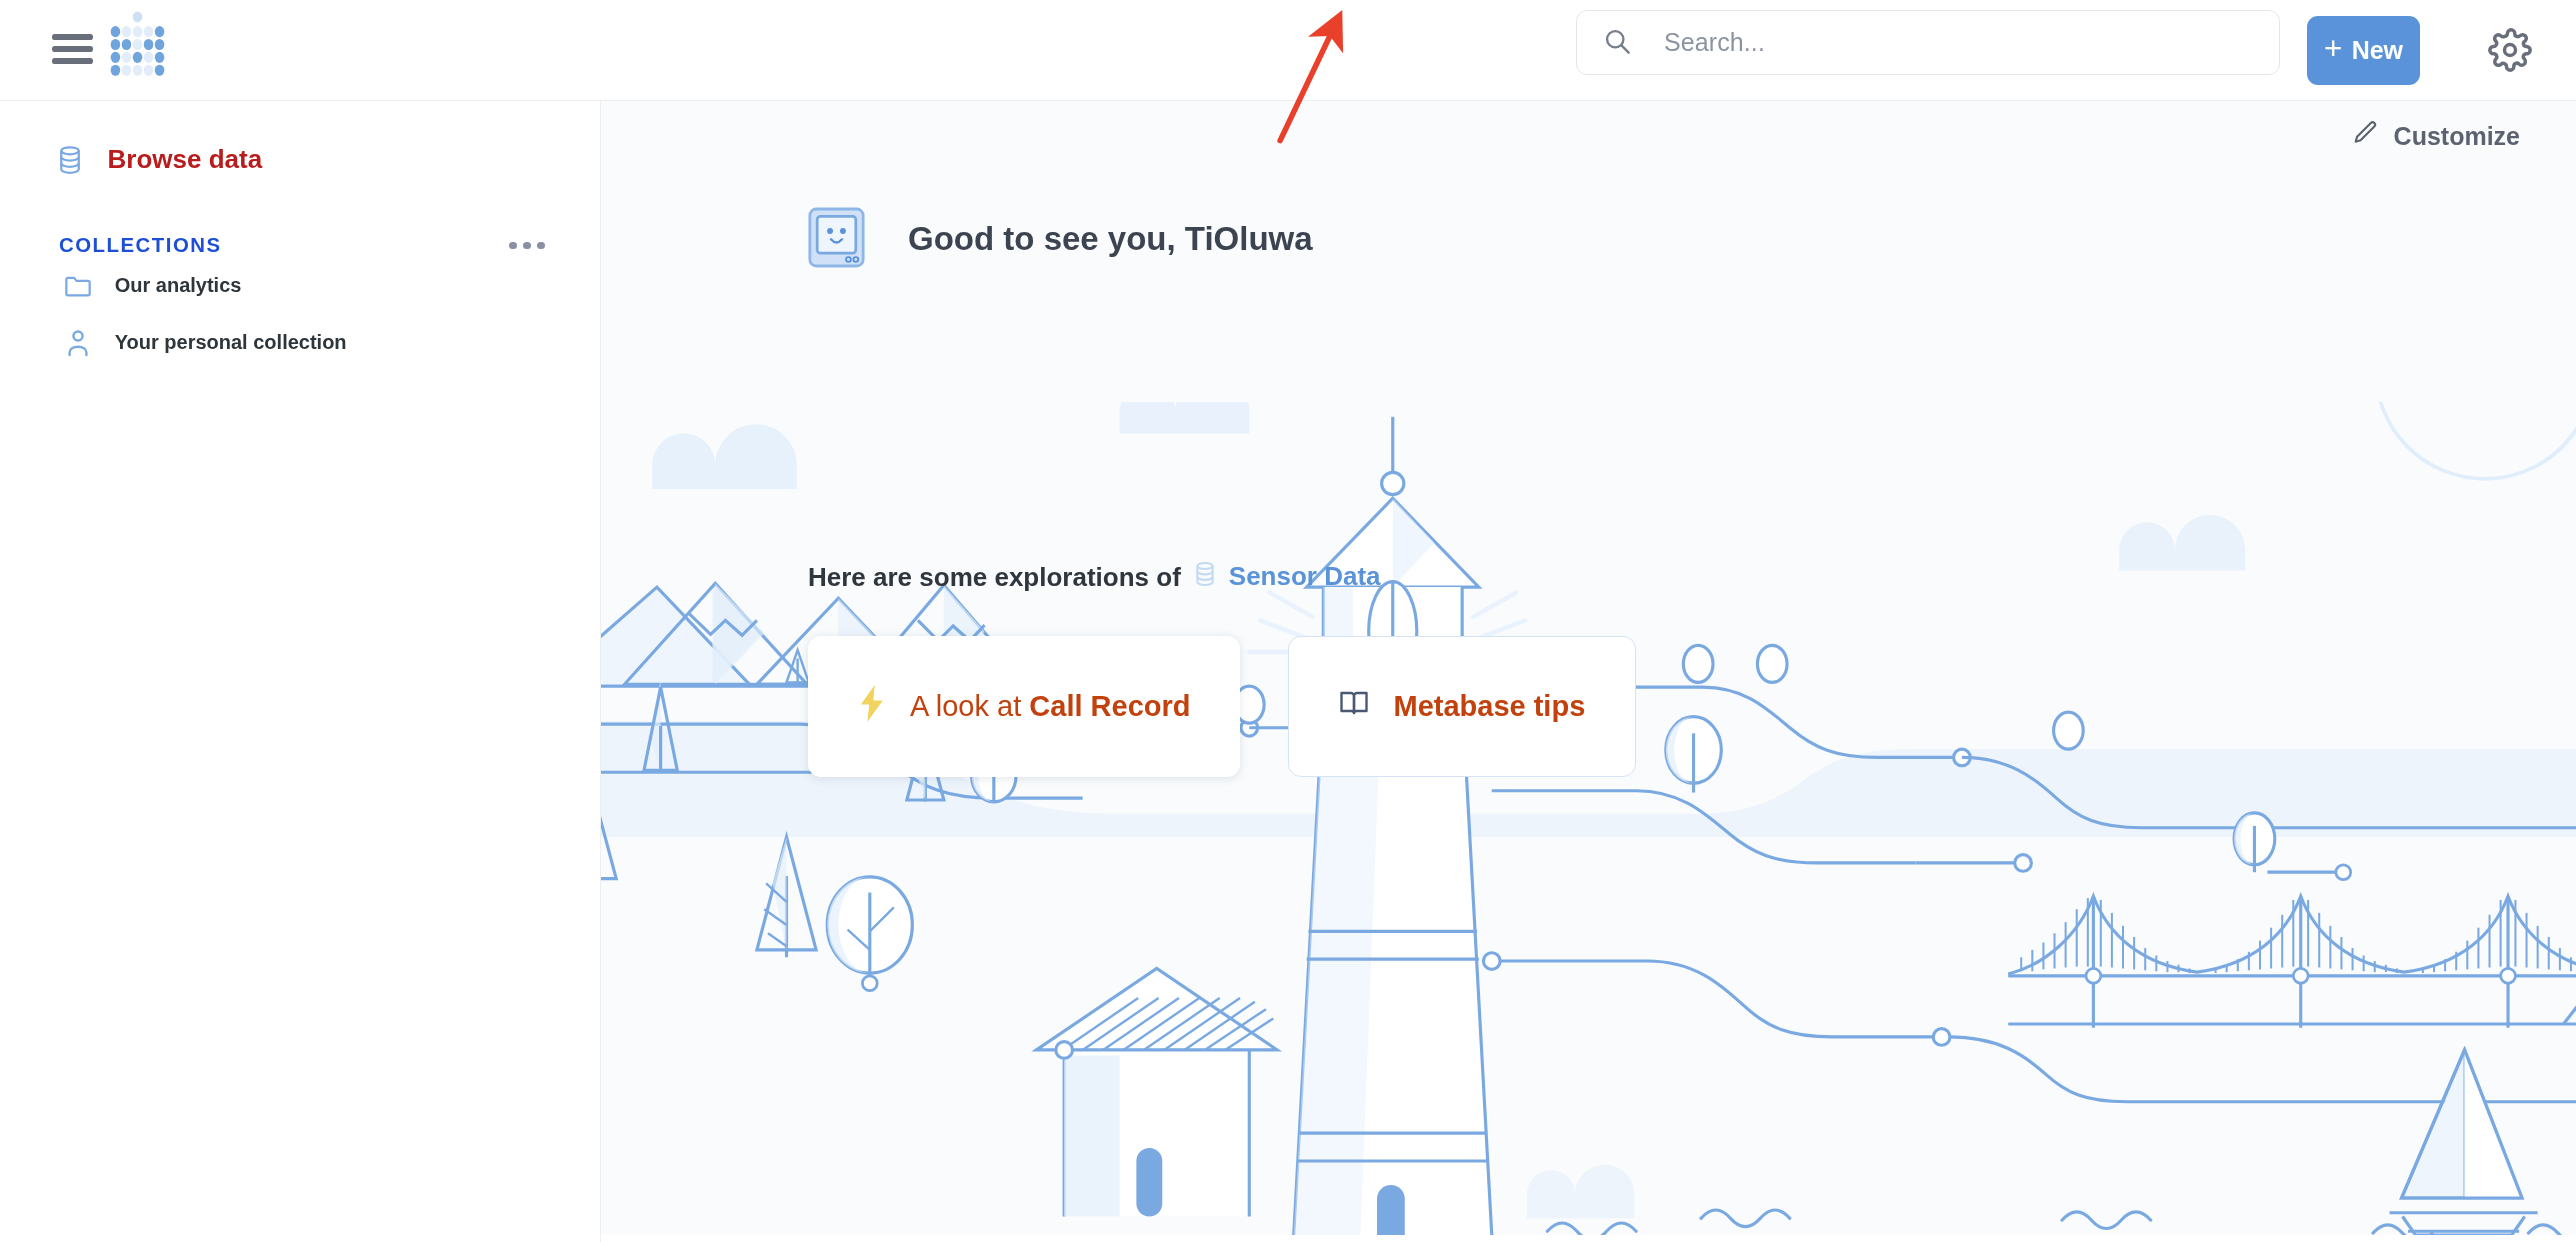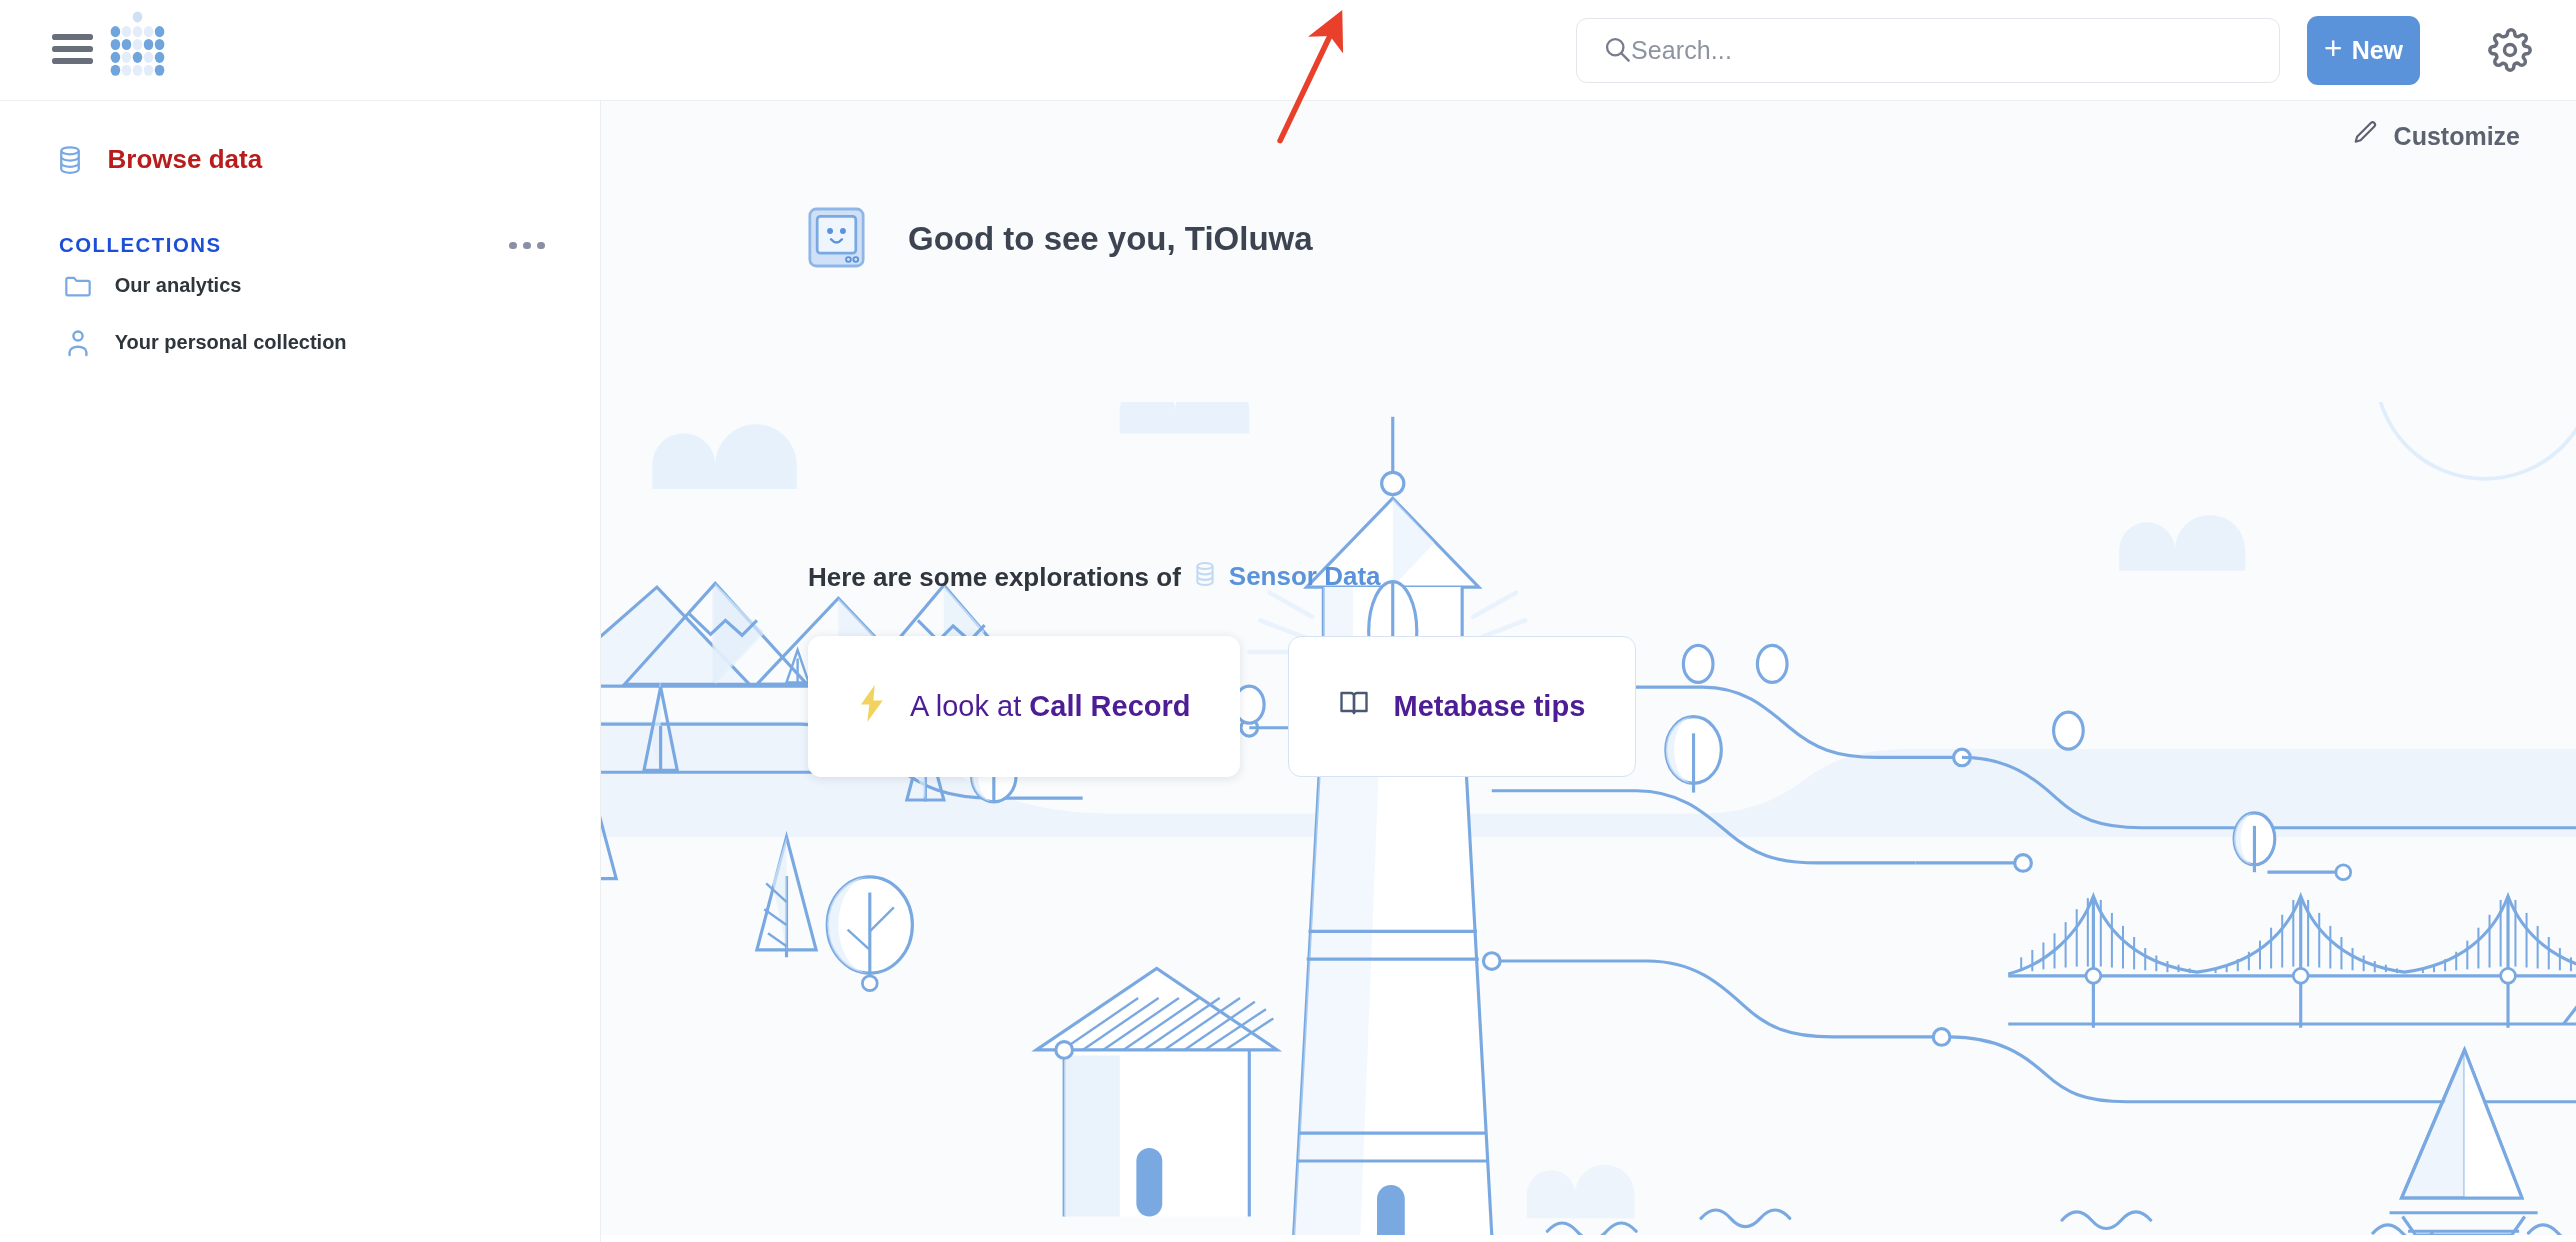--- a/index.html
+++ b/index.html
@@ -30,25 +30,25 @@
     background: #696e7b; border-radius: 2.8px;
   }
 
   .brand-logo {
     position: absolute; left: 109px; top: 11px;
     width: 57px; height: 67px;
     cursor: pointer;
   }
 
   .searchbox {
-    position: absolute; left: 1576px; top: 18px;
+    position: absolute; left: 1576px; top: 10px;
     width: 704px; height: 65px;
     border: 1.9px solid #e3e7ec; border-radius: 11px;
     background: #ffffff;
-    display: flex; align-items: center; gap: 0;
+    display: flex; align-items: center; gap: 33px;
     padding: 0 26px;
     cursor: text;
   }
   .searchbox .sval {
     font-size: 25px; color: #8c93a1; letter-spacing: 0.1px;
   }
 
   .newbtn {
     position: absolute; left: 2307px; top: 15.7px;
     width: 113px; height: 69px;
@@ -142,21 +142,21 @@
   }
 
   .cards {
     position: absolute; left: 207px; top: 543px;
     display: flex; gap: 48px; z-index: 10;
   }
   .card {
     height: 141px; background: #ffffff; border-radius: 13px;
     display: flex; align-items: center; gap: 24px;
     padding: 0 50px; cursor: pointer;
-    font-size: 29px; color: #4c1d95;
+    font-size: 29px; color: #c2410c;
   }
   .card.shadow { box-shadow: 0 1.9px 9.3px rgba(50,70,100,0.13); }
   .card.outlined { border: 1.9px solid #d6e3f5; }
   .card .lbl-light { font-weight: 400; }
   .card .lbl-bold  { font-weight: 700; }
 
   .illustration {
     position: absolute; left: 0; bottom: 0;
     width: 1975px; height: 833px;
     z-index: 1; pointer-events: none;

